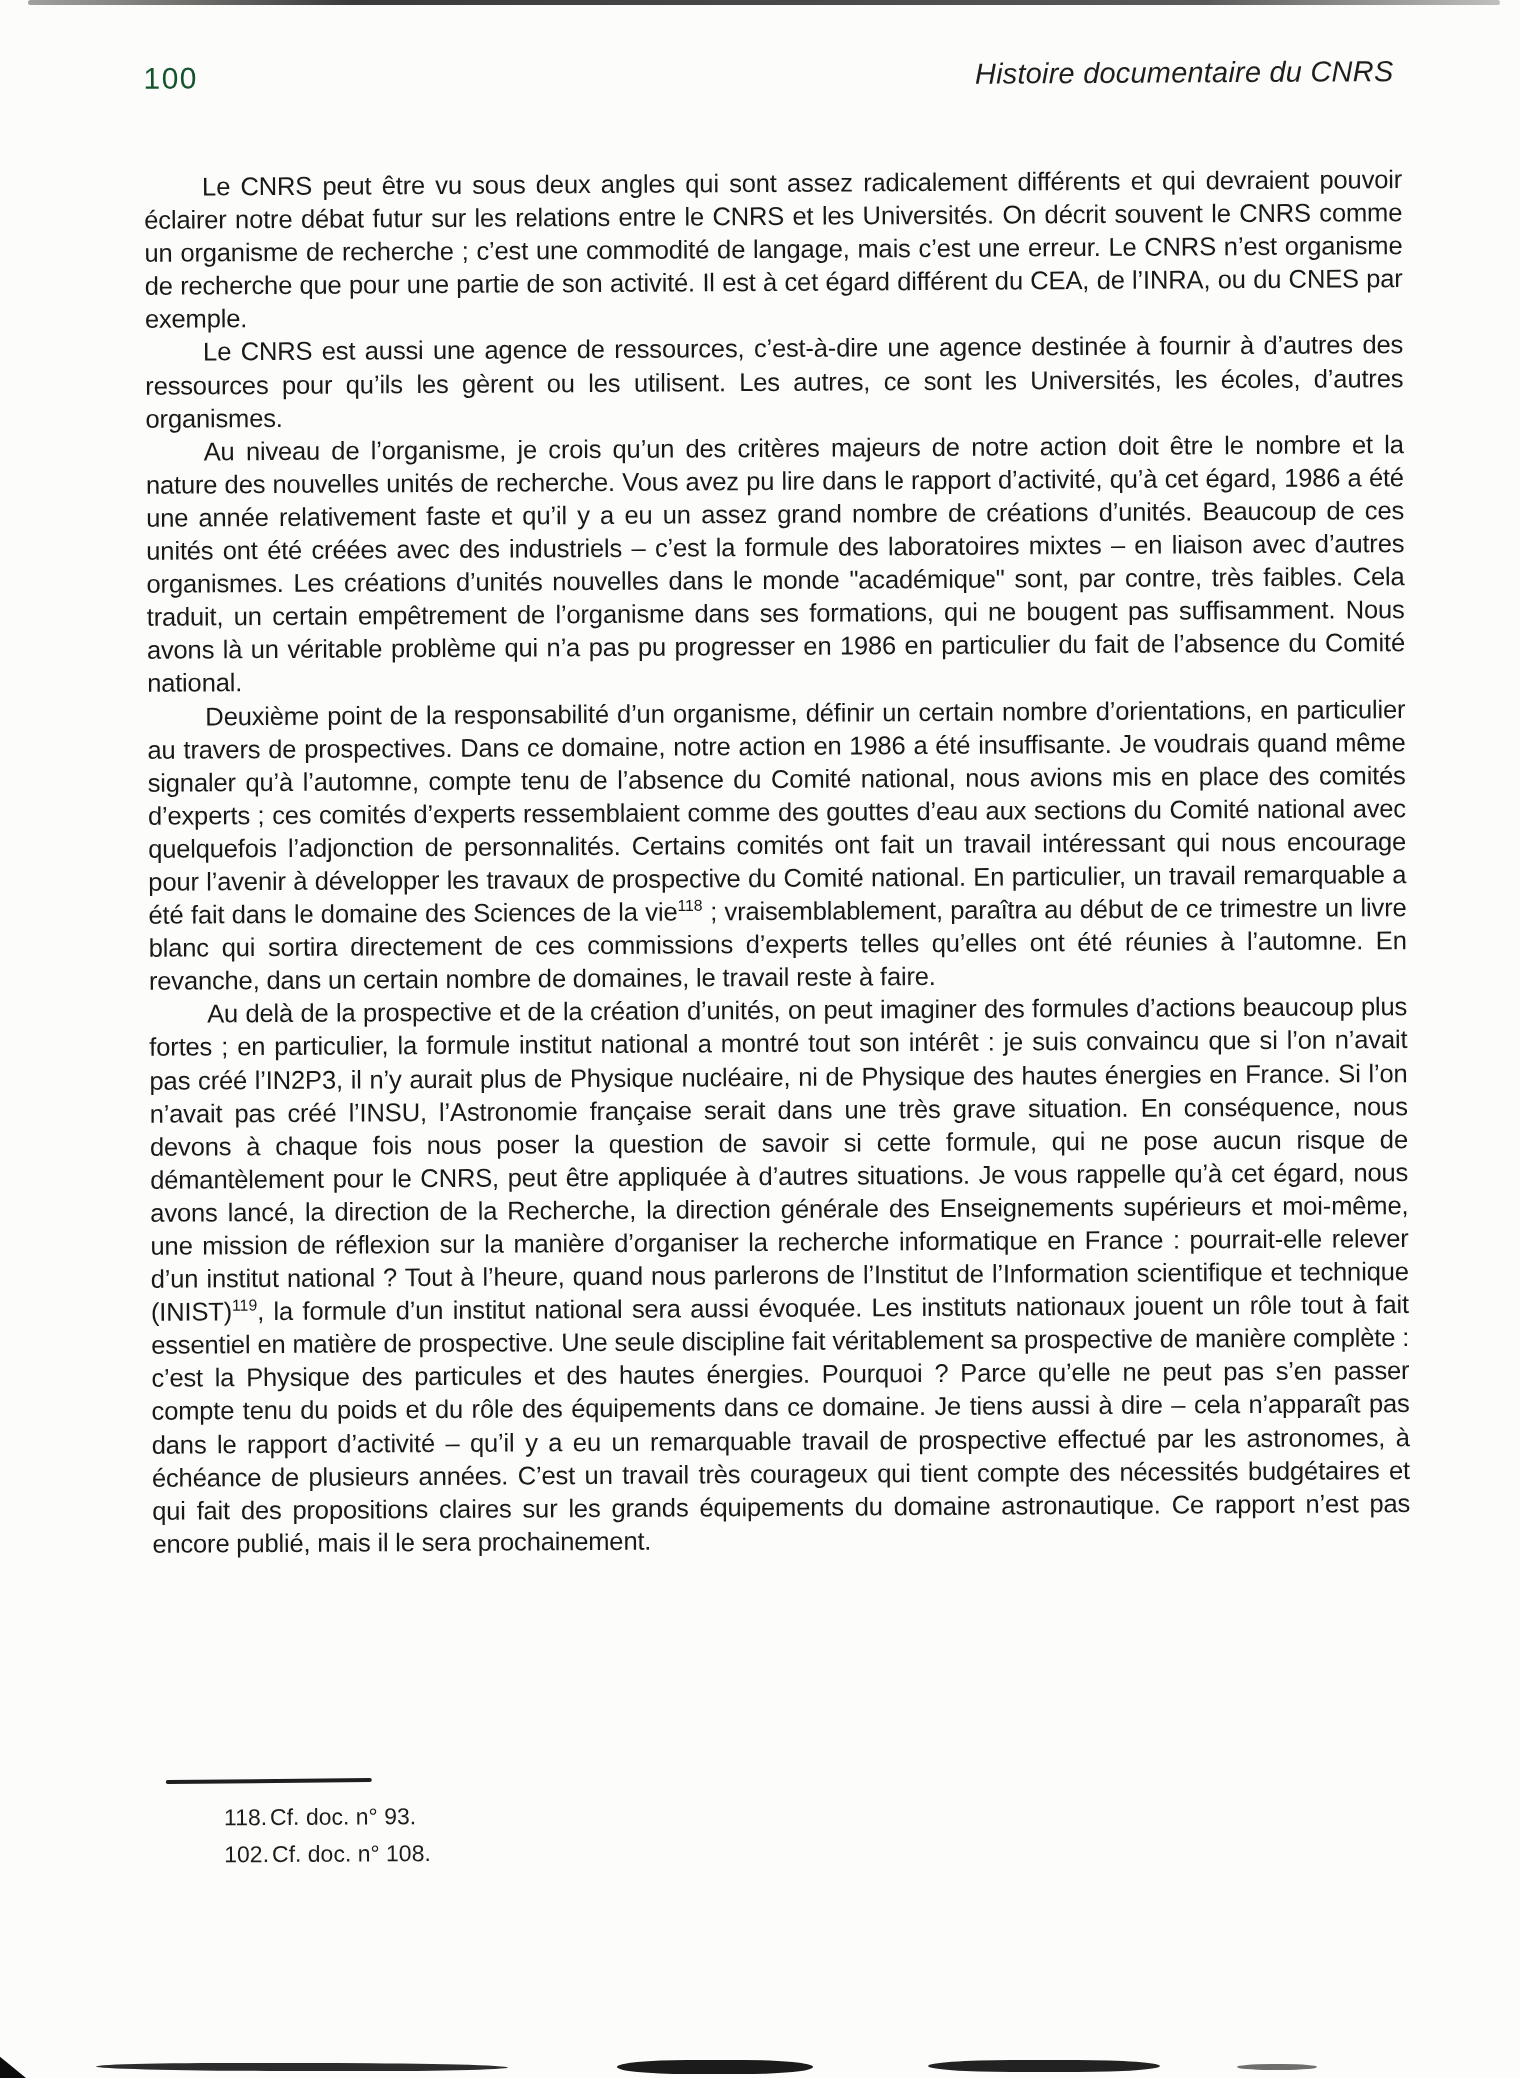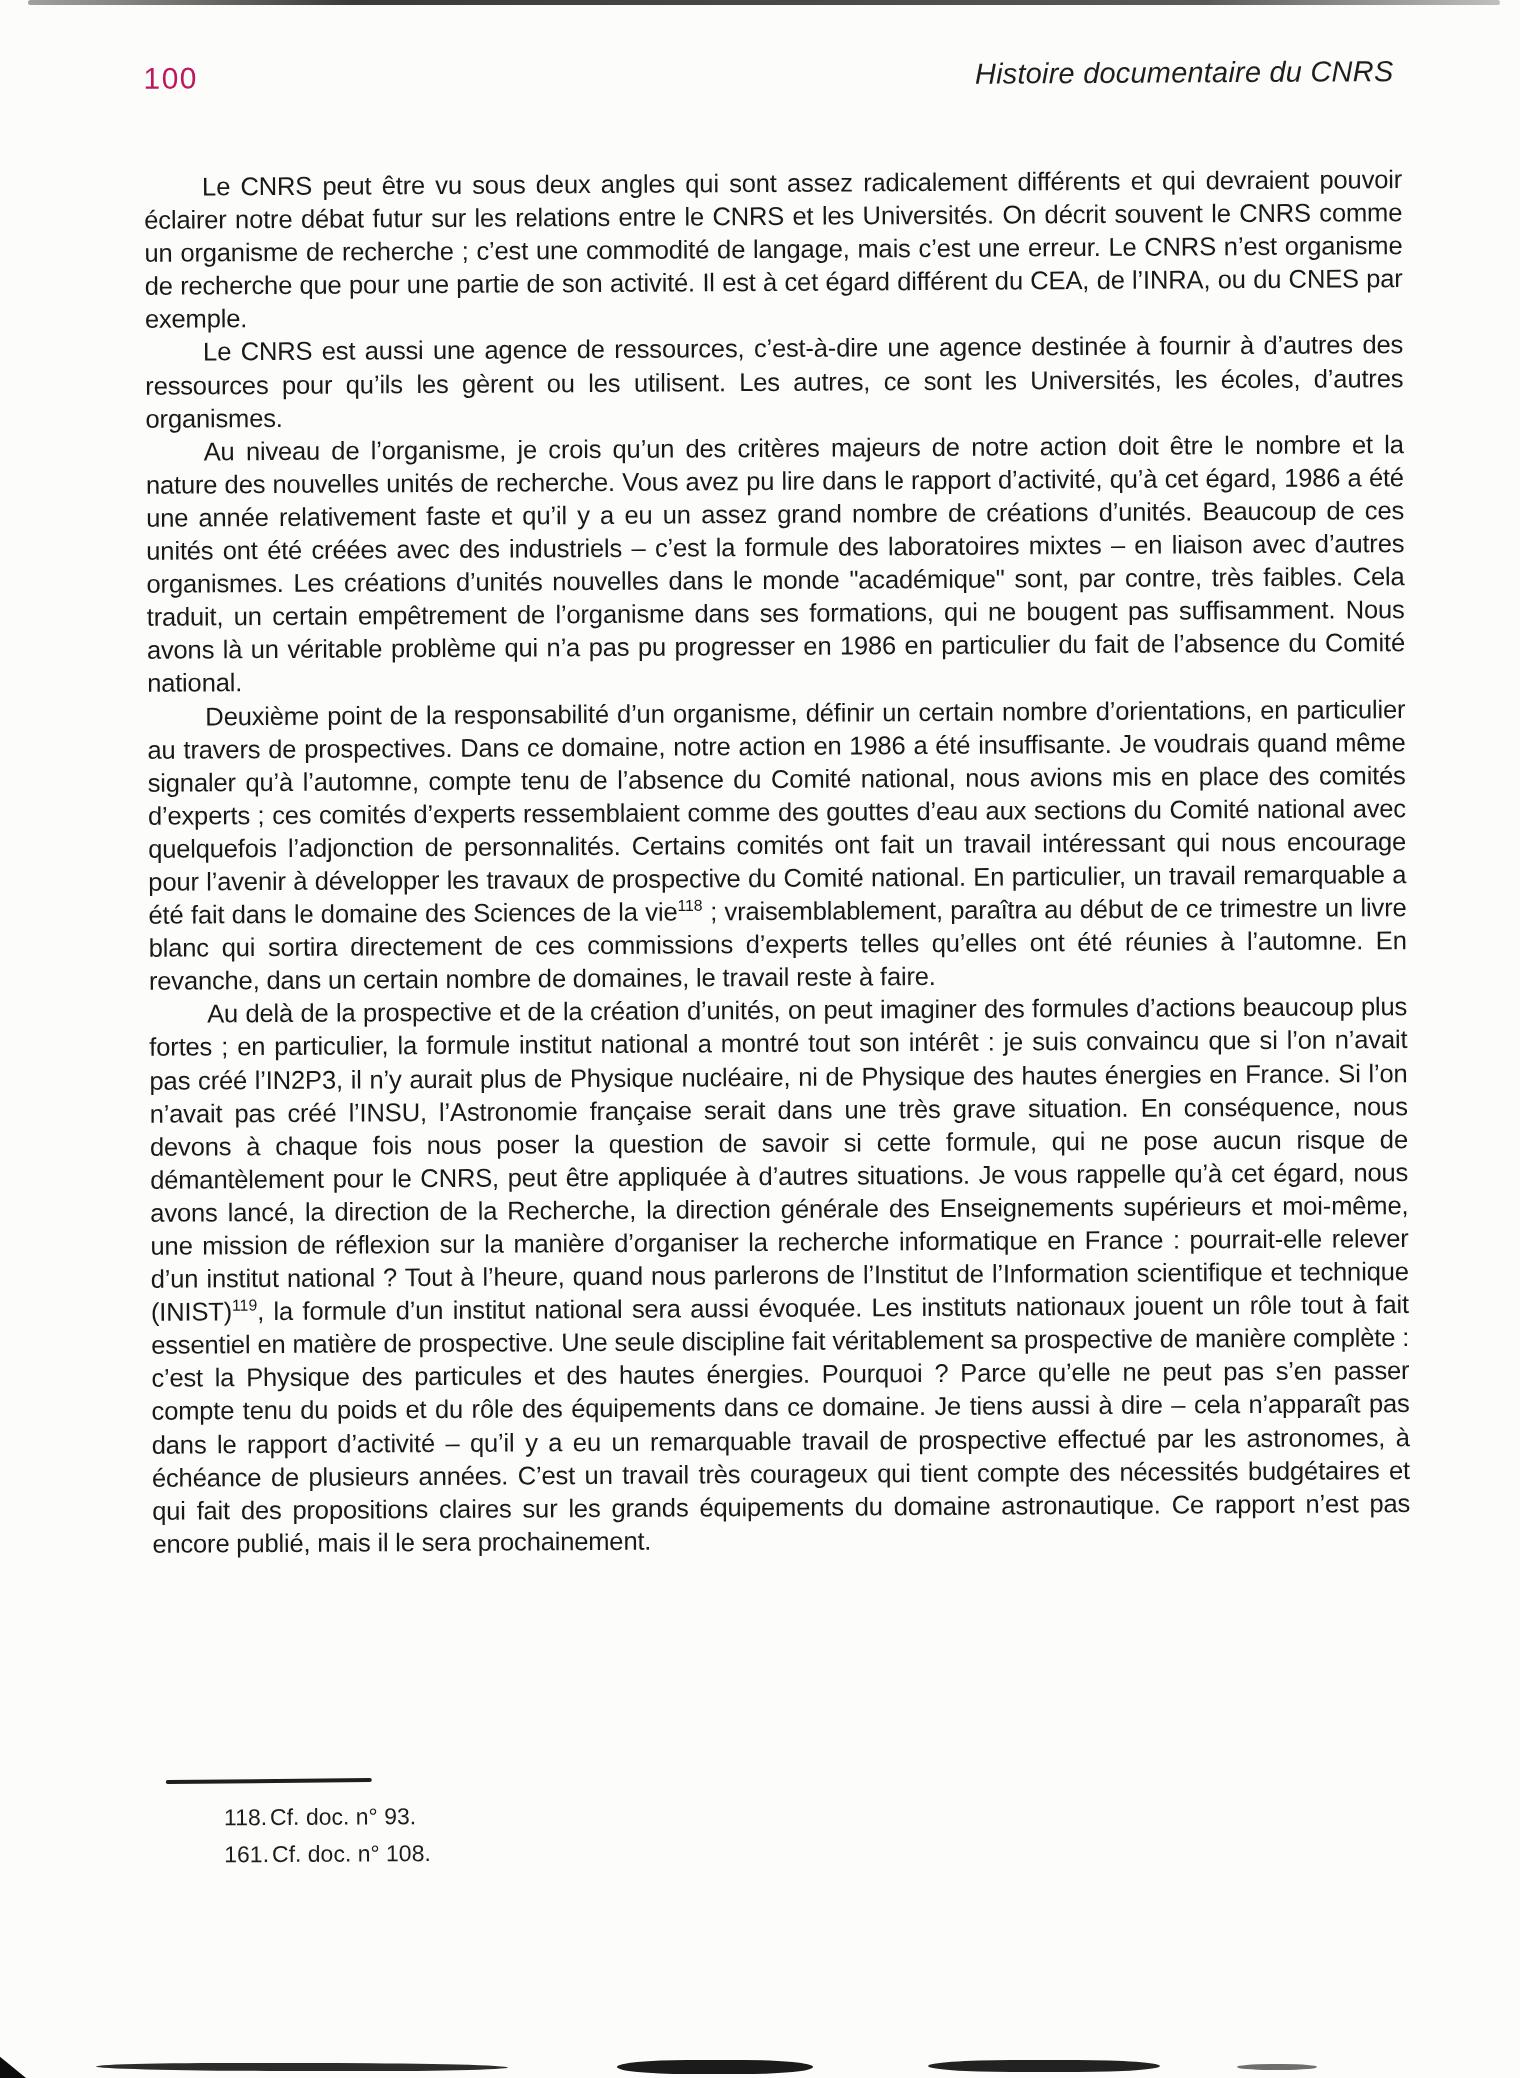--- a/index.html
+++ b/index.html
@@ -15,21 +15,21 @@
     position: absolute; inset: 0;
     transform: rotate(-0.35deg);
     transform-origin: 50% 40%;
   }
   .page-header {
     position: absolute;
     left: 148px; right: 122px; top: 58px;
     display: flex; justify-content: space-between; align-items: baseline;
   }
   .page-number {
-    font-size: 30px; letter-spacing: 1.5px; color: #be185d;
+    font-size: 30px; letter-spacing: 1.5px; color: #14532d;
   }
   .running-title {
     font-style: italic; font-size: 29px; color: #1e1e1e; letter-spacing: 0.2px;
   }
   .body-text {
     position: absolute;
     left: 148px; top: 167px; width: 1258px;
   }
   .body-text p {
     margin: 0;
@@ -99,21 +99,21 @@
       <p>Le CNRS est aussi une agence de ressources, c’est-à-dire une agence destinée à fournir à d’autres des ressources pour qu’ils les gèrent ou les utilisent. Les autres, ce sont les Universités, les écoles, d’autres organismes.</p>
       <p>Au niveau de l’organisme, je crois qu’un des critères majeurs de notre action doit être le nombre et la nature des nouvelles unités de recherche. Vous avez pu lire dans le rapport d’activité, qu’à cet égard, 1986 a été une année relativement faste et qu’il y a eu un assez grand nombre de créations d’unités. Beaucoup de ces unités ont été créées avec des industriels – c’est la formule des laboratoires mixtes – en liaison avec d’autres organismes. Les créations d’unités nouvelles dans le monde "académique" sont, par contre, très faibles. Cela traduit, un certain empêtrement de l’organisme dans ses formations, qui ne bougent pas suffisamment. Nous avons là un véritable problème qui n’a pas pu progresser en 1986 en particulier du fait de l’absence du Comité national.</p>
       <p>Deuxième point de la responsabilité d’un organisme, définir un certain nombre d’orientations, en particulier au travers de prospectives. Dans ce domaine, notre action en 1986 a été insuffisante. Je voudrais quand même signaler qu’à l’automne, compte tenu de l’absence du Comité national, nous avions mis en place des comités d’experts ; ces comités d’experts ressemblaient comme des gouttes d’eau aux sections du Comité national avec quelquefois l’adjonction de personnalités. Certains comités ont fait un travail intéressant qui nous encourage pour l’avenir à développer les travaux de prospective du Comité national. En particulier, un travail remarquable a été fait dans le domaine des Sciences de la vie<sup>118</sup> ; vraisemblablement, paraîtra au début de ce trimestre un livre blanc qui sortira directement de ces commissions d’experts telles qu’elles ont été réunies à l’automne. En revanche, dans un certain nombre de domaines, le travail reste à faire.</p>
       <p>Au delà de la prospective et de la création d’unités, on peut imaginer des formules d’actions beaucoup plus fortes ; en particulier, la formule institut national a montré tout son intérêt : je suis convaincu que si l’on n’avait pas créé l’IN2P3, il n’y aurait plus de Physique nucléaire, ni de Physique des hautes énergies en France. Si l’on n’avait pas créé l’INSU, l’Astronomie française serait dans une très grave situation. En conséquence, nous devons à chaque fois nous poser la question de savoir si cette formule, qui ne pose aucun risque de démantèlement pour le CNRS, peut être appliquée à d’autres situations. Je vous rappelle qu’à cet égard, nous avons lancé, la direction de la Recherche, la direction générale des Enseignements supérieurs et moi-même, une mission de réflexion sur la manière d’organiser la recherche informatique en France : pourrait-elle relever d’un institut national ? Tout à l’heure, quand nous parlerons de l’Institut de l’Information scientifique et technique (INIST)<sup>119</sup>, la formule d’un institut national sera aussi évoquée. Les instituts nationaux jouent un rôle tout à fait essentiel en matière de prospective. Une seule discipline fait véritablement sa prospective de manière complète : c’est la Physique des particules et des hautes énergies. Pourquoi ? Parce qu’elle ne peut pas s’en passer compte tenu du poids et du rôle des équipements dans ce domaine. Je tiens aussi à dire – cela n’apparaît pas dans le rapport d’activité – qu’il y a eu un remarquable travail de prospective effectué par les astronomes, à échéance de plusieurs années. C’est un travail très courageux qui tient compte des nécessités budgétaires et qui fait des propositions claires sur les grands équipements du domaine astronautique. Ce rapport n’est pas encore publié, mais il le sera prochainement.</p>
     </div>
 
   <div class="footnote-block">
     <div class="footnote-rule"></div>
     <div class="footnote-list">
         <div class="footnote"><span class="fn-num">118.</span><span>Cf. doc. n° 93.</span></div>
-        <div class="footnote"><span class="fn-num">161.</span><span>Cf. doc. n° 108.</span></div>
+        <div class="footnote"><span class="fn-num">102.</span><span>Cf. doc. n° 108.</span></div>
       </div>
   </div>
 
 </div>
 
 <div class="scan-edge-top"></div>
 <div class="scan-corner-bl"></div>
 <div class="scan-blot blot-1"></div>
 <div class="scan-blot blot-2"></div>
 <div class="scan-blot blot-3"></div>

